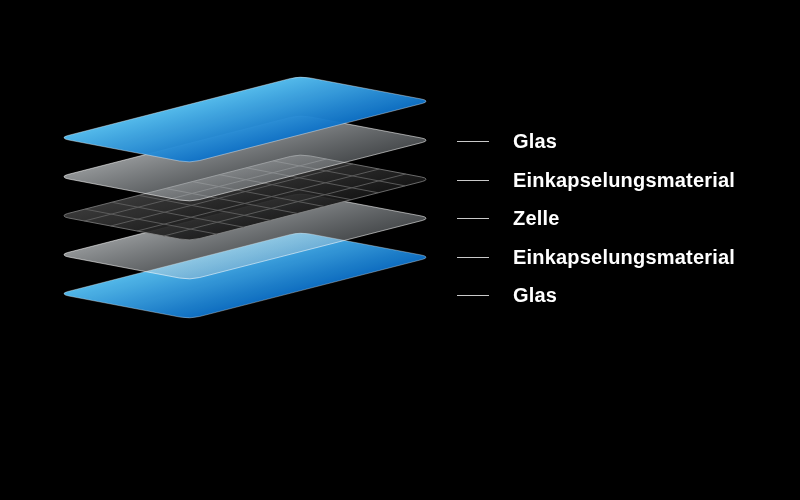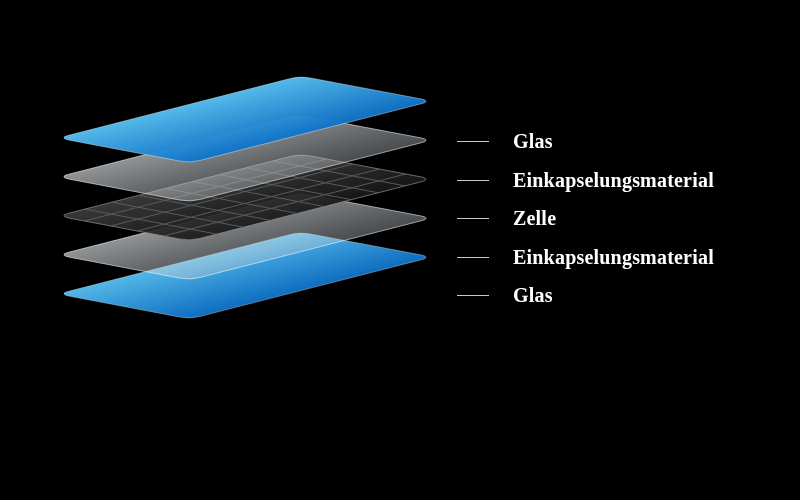--- a/index.html
+++ b/index.html
@@ -6,21 +6,21 @@
     margin: 0;
     padding: 0;
     background: #000000;
   }
   .stage {
     position: relative;
     width: 800px;
     height: 500px;
     background: #000000;
     overflow: hidden;
-    font-family: Liberation Serif, serif;
+    font-family: Liberation Sans, sans-serif;
   }
   .diagram-svg {
     position: absolute;
     top: 0;
     left: 0;
   }
   .labels {
     position: absolute;
     top: 0;
     left: 0;

